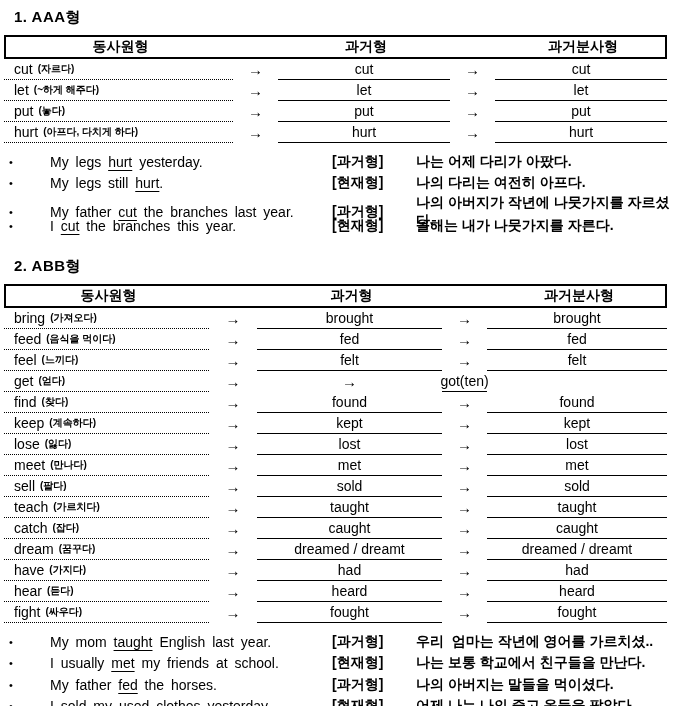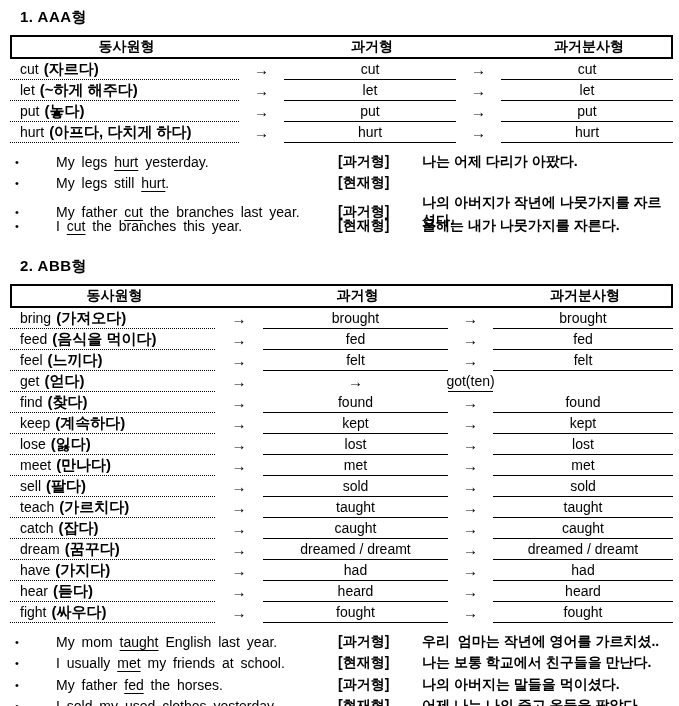--- a/index.html
+++ b/index.html
@@ -1,20 +1,20 @@
 <!DOCTYPE html>
 <html><head>
 <meta charset="utf-8">
 <style>
   html,body { margin:0; padding:0; background:#ffffff; }
   .page {
     width:679px; height:706px; box-sizing:border-box;
     background:#ffffff; color:#000000;
     font-family:"Liberation Sans","DejaVu Sans",sans-serif;
-    padding:5px 8px 0 10px; overflow:hidden;
+    padding:5px 8px 0 4px; overflow:hidden;
   }
   .section-title {
     font-weight:bold; font-size:15px;
     margin:3px 0 8px 10px; letter-spacing:0.5px;
   }
   .section-2-title { margin-top:20px; }
 
   
   .vtable { width:663px; }
   .vtable-header {
@@ -24,21 +24,21 @@
   .hcell { text-align:center; font-weight:bold; font-size:14px; }
   .vtable-rows { display:block; }
   .vtable-row { display:grid; height:21px; align-items:center; }
   .s1 .vtable-header, .s1 .vtable-row { grid-template-columns:229px 45px 172px 45px 172px; }
   .s2 .vtable-header, .s2 .vtable-row { grid-template-columns:205px 48px 185px 45px 180px; }
   .cell-base-wrap {
     border-bottom:1px dotted #000000; height:100%;
     display:flex; align-items:center; padding-left:10px; box-sizing:border-box;
   }
   .base { font-size:14px; margin-right:5px; white-space:nowrap; }
-  .gloss { font-size:15px; font-weight:bold; white-space:nowrap; }
+  .gloss { font-size:10px; font-weight:bold; white-space:nowrap; }
   .arrow { text-align:center; font-size:15px; }
   .ucell {
     border-bottom:1.5px solid #000000; height:100%; box-sizing:border-box;
     display:flex; align-items:center; justify-content:center; font-size:14px;
   }
 
   
   .sentences { margin:8px 0 4px 0; }
   .sentence {
     display:grid; grid-template-columns:14px 314px 62px 1fr;
@@ -117,20 +117,21 @@
     <span class="bullet">•</span>
     <span class="english"><span class="s-before">My legs </span><span class="s-verb">hurt</span><span class="s-after"> yesterday.</span></span>
     <span class="tag">[과거형]</span>
     <span class="korean">나는 어제 다리가 아팠다.</span>
   </div>
 
   <div class="sentence">
     <span class="bullet">•</span>
     <span class="english"><span class="s-before">My legs still </span><span class="s-verb">hurt</span><span class="s-after">.</span></span>
     <span class="tag">[현재형]</span>
+    <span class="korean">나의 다리는 여전히 아프다.</span>
   </div>
 
   <div class="sentence">
     <span class="bullet">•</span>
     <span class="english"><span class="s-before">My father </span><span class="s-verb">cut</span><span class="s-after"> the branches last year.</span></span>
     <span class="tag">[과거형]</span>
     <span class="korean">나의 아버지가 작년에 나뭇가지를 자르셨다.</span>
   </div>
 
   <div class="sentence">

